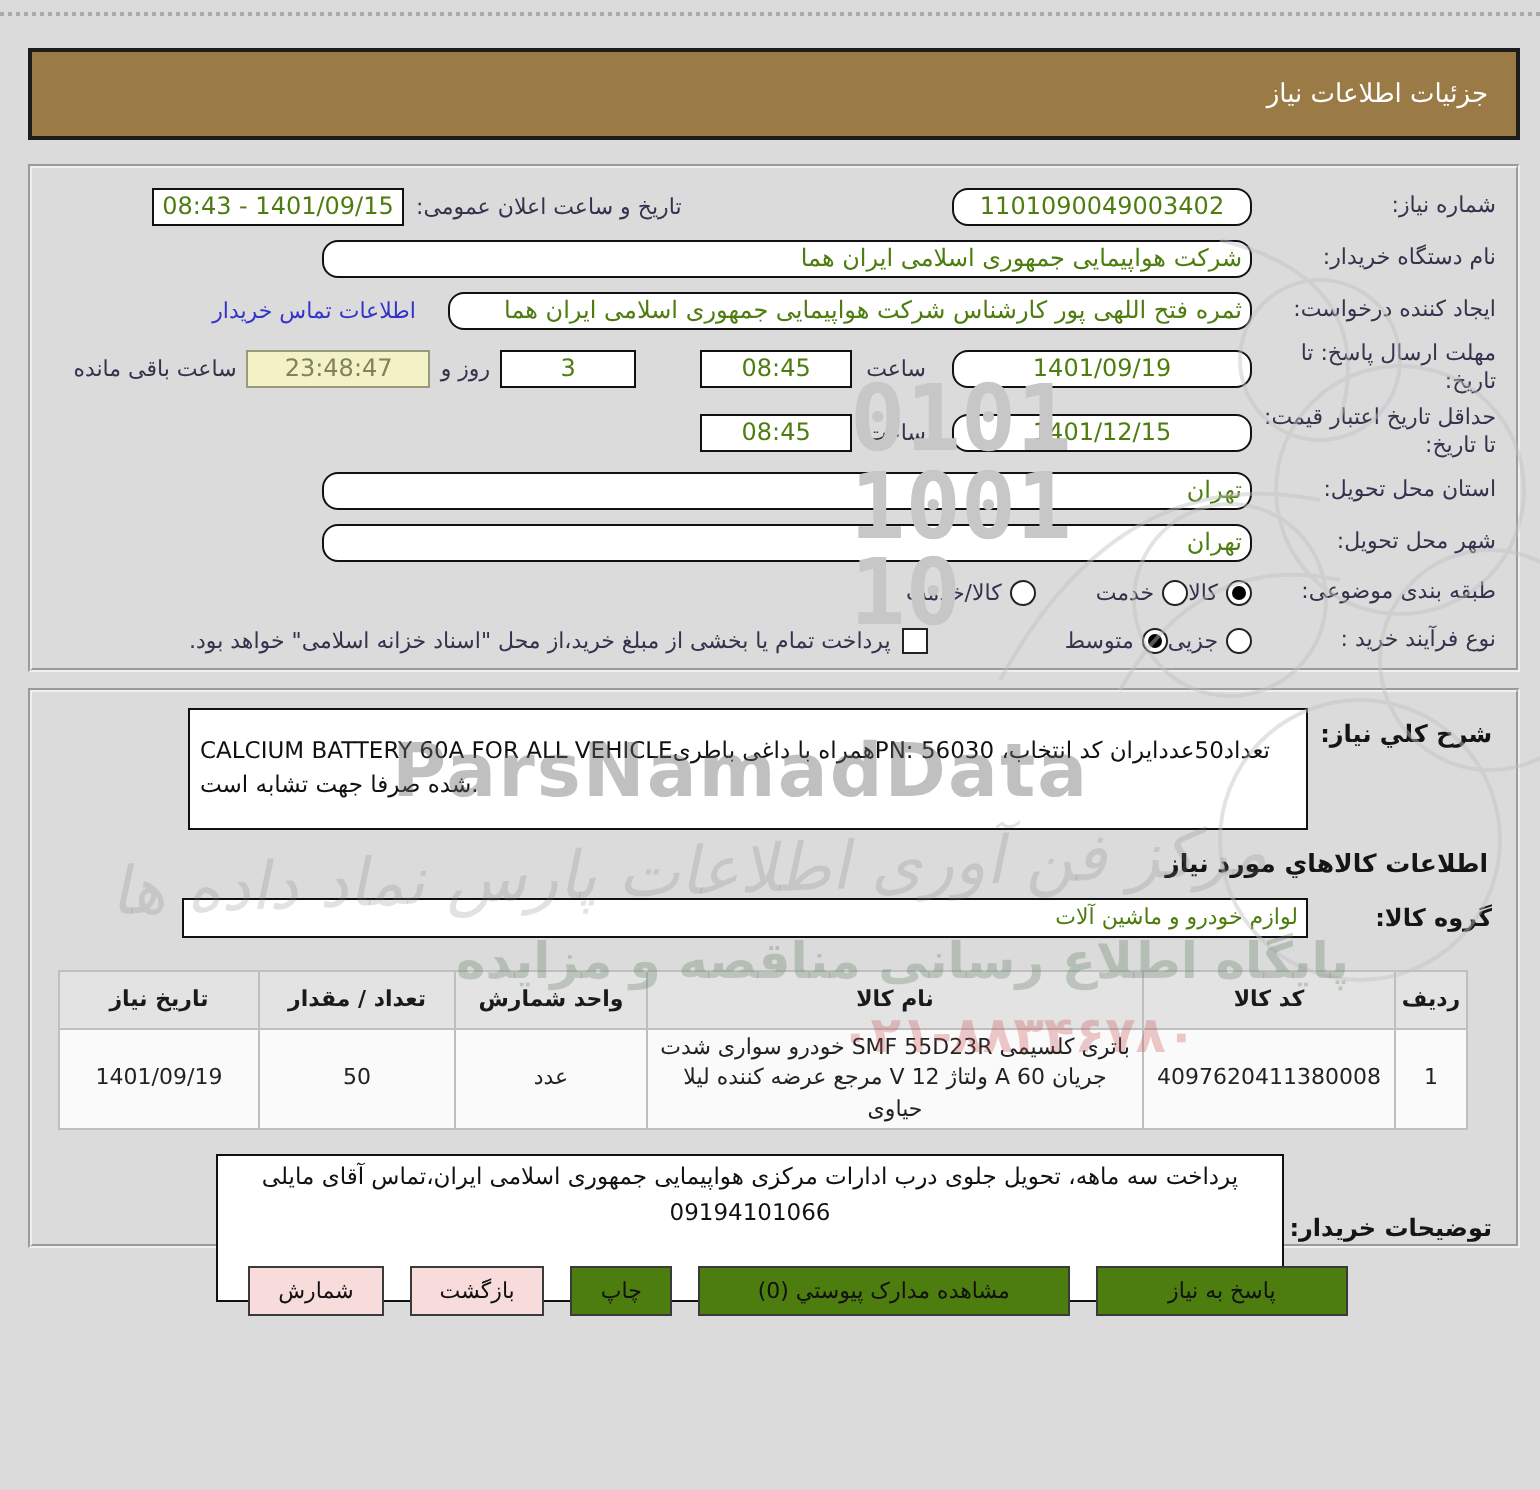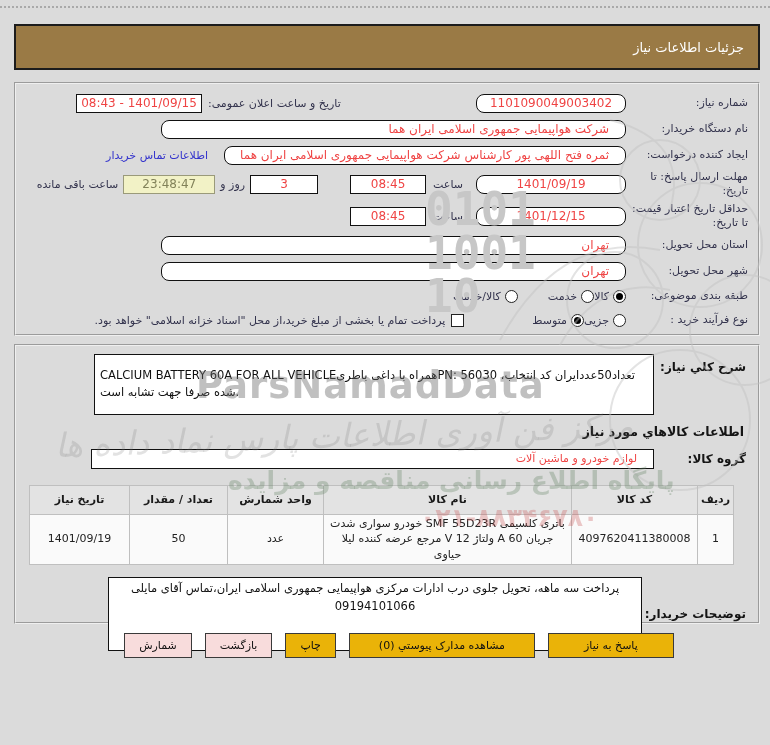--- a/index.html
+++ b/index.html
@@ -26,23 +26,23 @@
   #sec1 { top:82px; height:254px; padding:6px 10px 0 10px; }
   #sec2 { top:344px; height:280px; padding:8px 12px 0 12px; }
 
   .frow { display:flex; align-items:center; height:26px; }
   .frow.tall { height:32px; }
   .frow.short { height:24px; }
   .flabel { width:122px; flex:0 0 122px; line-height:1.25; color:#33334d; }
   .ibox {
     background:#fff; border:1px solid #111; height:19px;
     display:flex; align-items:center; justify-content:center;
-    font-size:12px; color:#ef4444; overflow:hidden; white-space:nowrap;
-  }
-  .ibox.start { justify-content:flex-start; padding:0 16px; }
+    font-size:12px; color:#4d7c0f; overflow:hidden; white-space:nowrap;
+  }
+  .ibox.start { justify-content:flex-start; padding:0 4px; }
   .ltr { direction:ltr; }
   .yellow { background:#f2f2c6; border:1px solid #9a9a7a; color:#82825a; }
   .gap6 { margin-left:6px;border-radius:8px; }
   .leftgrp { margin-right:auto; display:flex; align-items:center; }
   .blue-link { color:#3333cc; cursor:pointer; white-space:nowrap; }
   .radio {
     width:13px; height:13px; border:1px solid #222; border-radius:50%;
     background:#fff; margin-left:4px; flex:0 0 13px;
   }
   .radio.on::after { content:''; display:block; width:7px; height:7px; margin:2px auto; background:#000; border-radius:50%; }
@@ -77,21 +77,21 @@
   .btnrow {
     position:absolute; top:633px; right:0; width:770px;
     display:flex; justify-content:center; align-items:center; gap:13px;
     padding-left:28px;
   }
   .btn {
     height:25px; border:1px solid #3a3a3a; font-size:11px; color:#111;
     display:flex; align-items:center; justify-content:center;
     padding:0 14px; cursor:pointer; white-space:nowrap;
   }
-  .btn.green { background:#eab308; }
+  .btn.green { background:#4d7c0f; }
   .btn.pink  { background:#f8dcdc; }
   .btn.wide  { min-width:186px; }
   .btn.med   { min-width:126px; }
 
   .wm { position:absolute; pointer-events:none; }
   #wm-digits { left:425px; top:188px; z-index:0; font-family:"DejaVu Sans Mono", monospace;
     font-weight:bold; font-size:46px; line-height:0.95; color:#c7c7c7; direction:ltr; white-space:pre-line; }
   #wm-brand { left:196px; top:364px; z-index:5; direction:ltr; font-weight:bold; font-size:37px;
     letter-spacing:1px; color:rgba(105,105,105,0.42); }
   #wm-callig { left:55px; top:416px; z-index:5; font-style:italic; font-size:33px;

